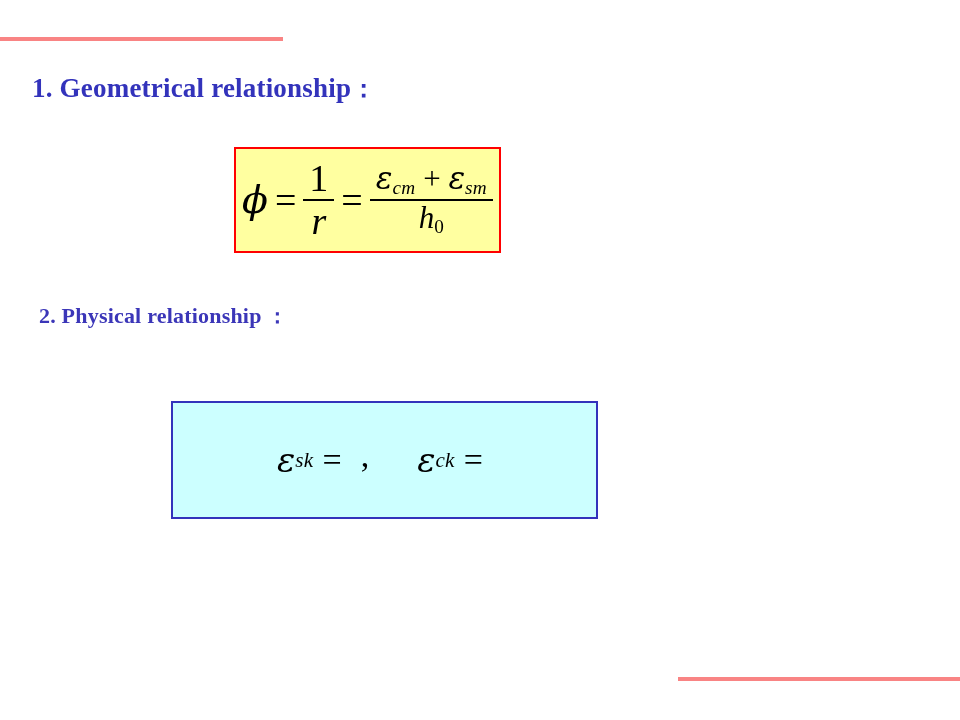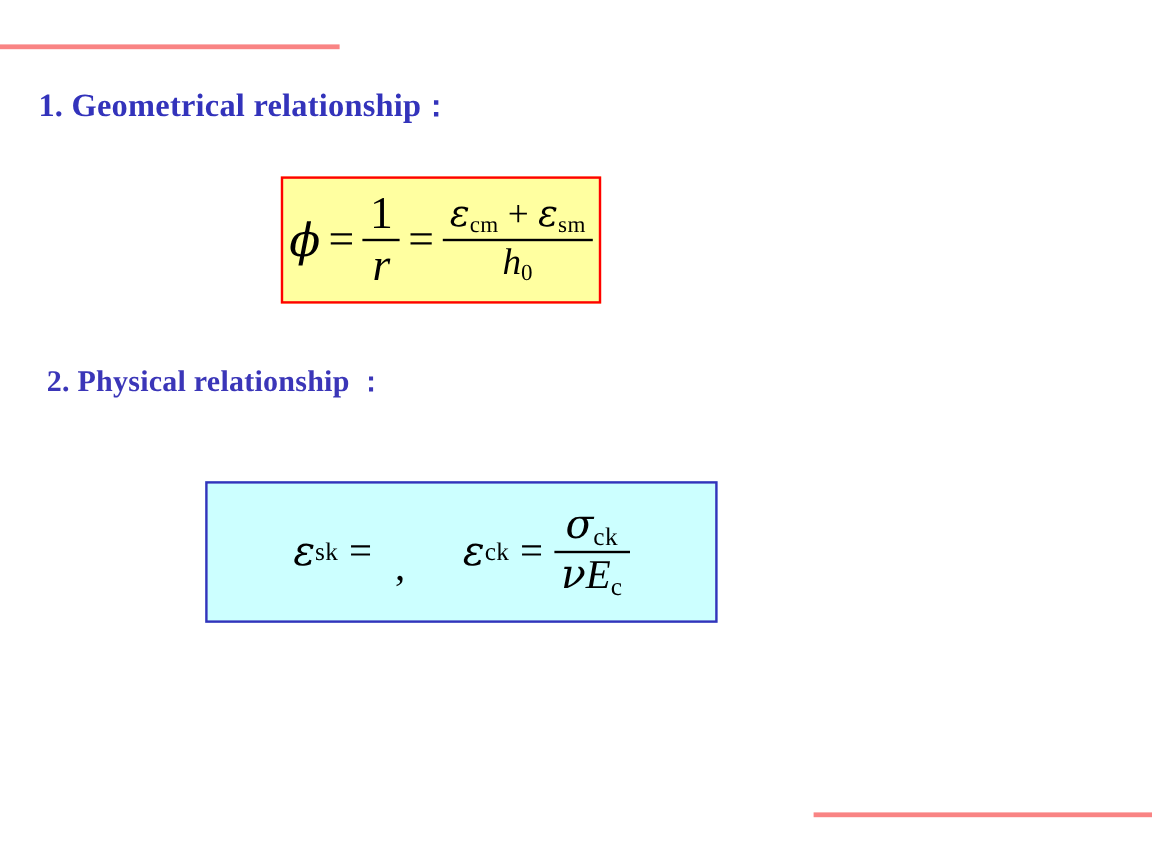--- a/index.html
+++ b/index.html
@@ -47,21 +47,21 @@
     letter-spacing: 0.2px;
   }
   .heading-1 {
     left: 32px;
     top: 72px;
     font-size: 27px;
   }
   .heading-2 {
     left: 39px;
     top: 303px;
-    font-size: 25px;
+    font-size: 22px;
     color: #3b36b8;
   }
   .heading .colon {
     font-size: 0.92em;
   }
 
   
   .formula-box {
     position: absolute;
     box-sizing: border-box;
@@ -126,20 +126,21 @@
     background: #000;
   }
   .frac > .den {
     padding: 1px 6px 0 6px;
     display: block;
   }
 
   
   sub {
     font-size: 0.62em;
+    font-style: italic;
     vertical-align: -0.28em;
     letter-spacing: 0.3px;
   }
   sub.upright {
     font-style: normal;
   }
 
   
   .eq-geometric {
     font-size: 38px;
@@ -232,28 +233,19 @@
 
       <span class="comma">,</span>
 
       <span class="gap"></span>
 
       <span class="greek">ε</span>
         <sub>ck</sub>
 
       <span class="op eqsign">=</span>
 
-      <span class="frac">
-        <span class="num">
-          <span class="greek">σ</span><sub>ck</sub>
-        </span>
-        <span class="bar"></span>
-        <span class="den">
-          <span class="greek">ν</span><span class="var">E</span><sub>c</sub>
-        </span>
-      </span>
 
     </div>
   </div>
 
   <div class="rule rule-bottom"></div>
 
 </div>
 
 </body></html>

